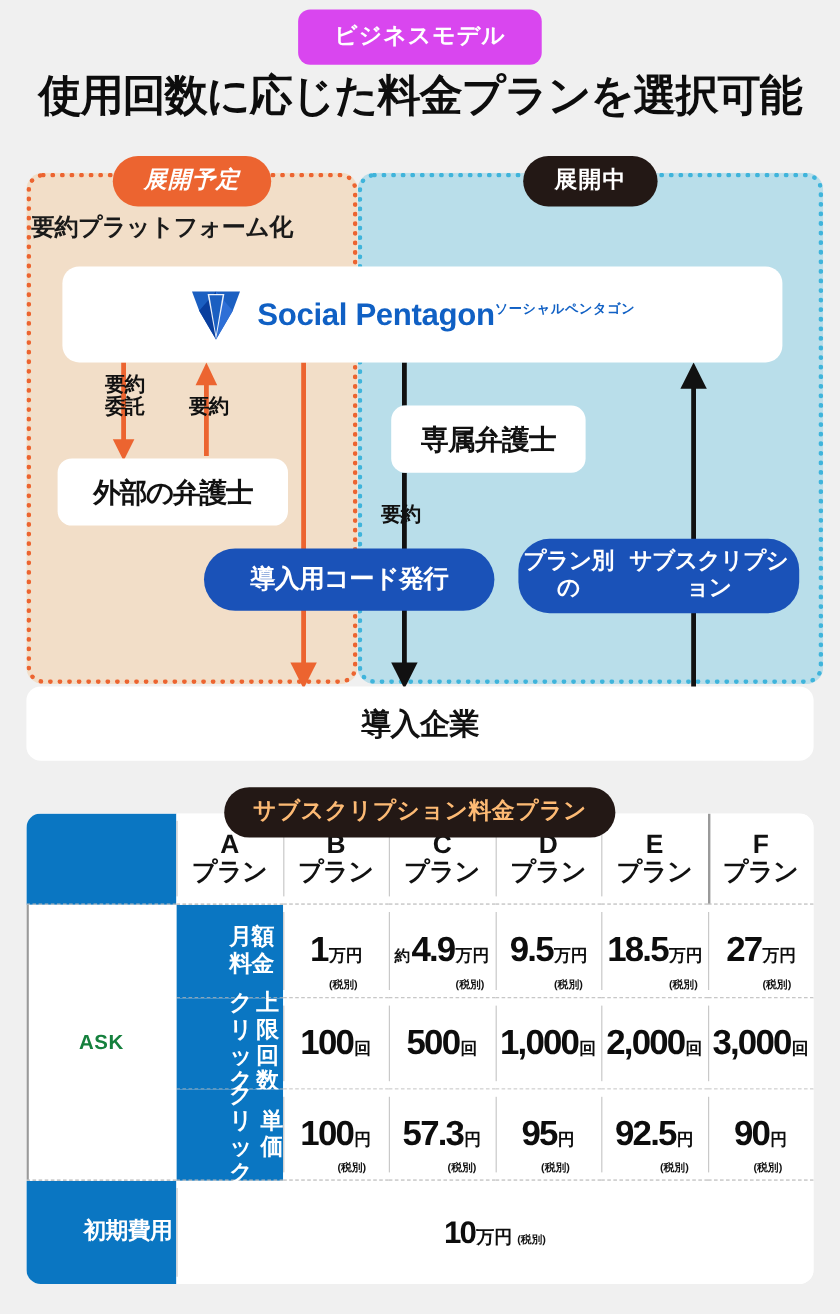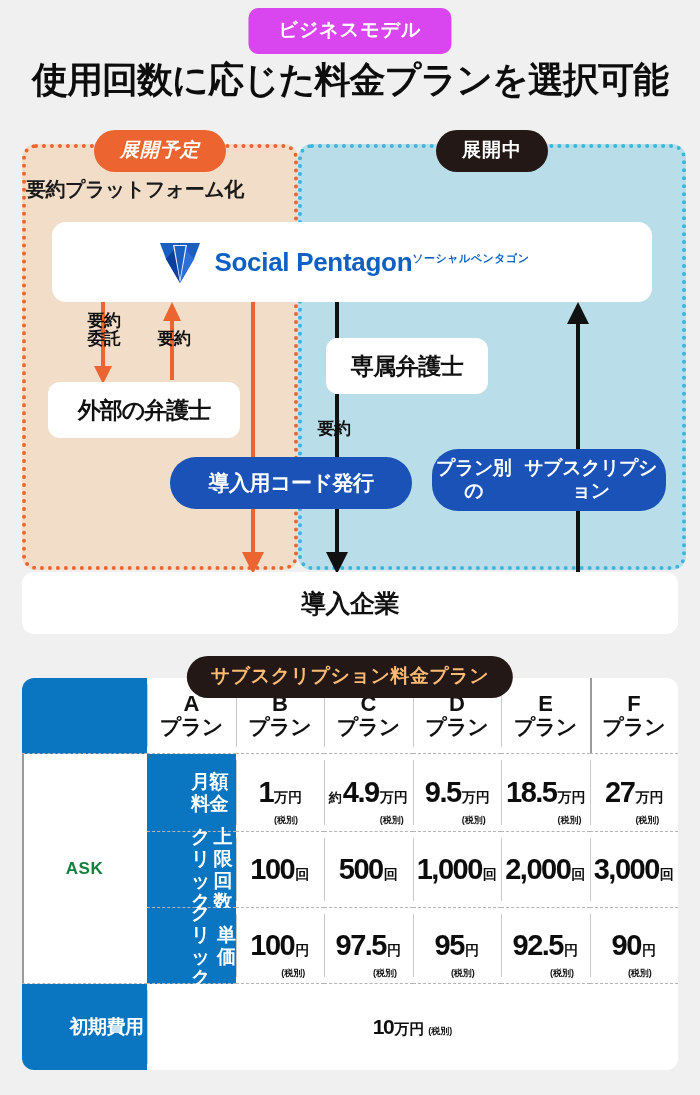--- a/index.html
+++ b/index.html
@@ -151,21 +151,21 @@
   }
   .pre{font-size:13px;font-weight:900;color:#111;margin-right:1px;}
   .big{font-size:29px;font-weight:900;color:#0d0d0d;letter-spacing:-1.5px;}
   .unit{font-size:14px;font-weight:900;color:#0d0d0d;margin-left:1px;}
   .tax{
     position:absolute;bottom:-18px;right:4px;
     font-size:9px;font-weight:700;color:#111;white-space:nowrap;
   }
   .ask{font-size:17px;font-weight:700;color:#15803d;letter-spacing:0.5px;}
   .init-val{display:flex;align-items:baseline;justify-content:center;white-space:nowrap;}
-  .init-val .big{font-size:21px;}
+  .init-val .big{font-size:26px;}
   .init-val .unit{font-size:15px;}
   .init-val .taxinline{font-size:9px;font-weight:700;margin-left:4px;color:#111;}
 </style>
 </head>
 <body>
 
 <div class="page">
 
   <div class="top-badge">ビジネスモデル</div>
   <div class="headline">使用回数に応じた料金プランを選択可能</div>
@@ -368,21 +368,21 @@
       </div>
       <div class="cell colsep rowsep">
         <span class="price">
           <span class="big">100</span>
           <span class="unit">円</span>
           <span class="tax">(税別)</span>
         </span>
       </div>
       <div class="cell colsep rowsep">
         <span class="price">
-          <span class="big">97.5</span>
+          <span class="big">57.3</span>
           <span class="unit">円</span>
           <span class="tax">(税別)</span>
         </span>
       </div>
       <div class="cell colsep rowsep">
         <span class="price">
           <span class="big">95</span>
           <span class="unit">円</span>
           <span class="tax">(税別)</span>
         </span>

